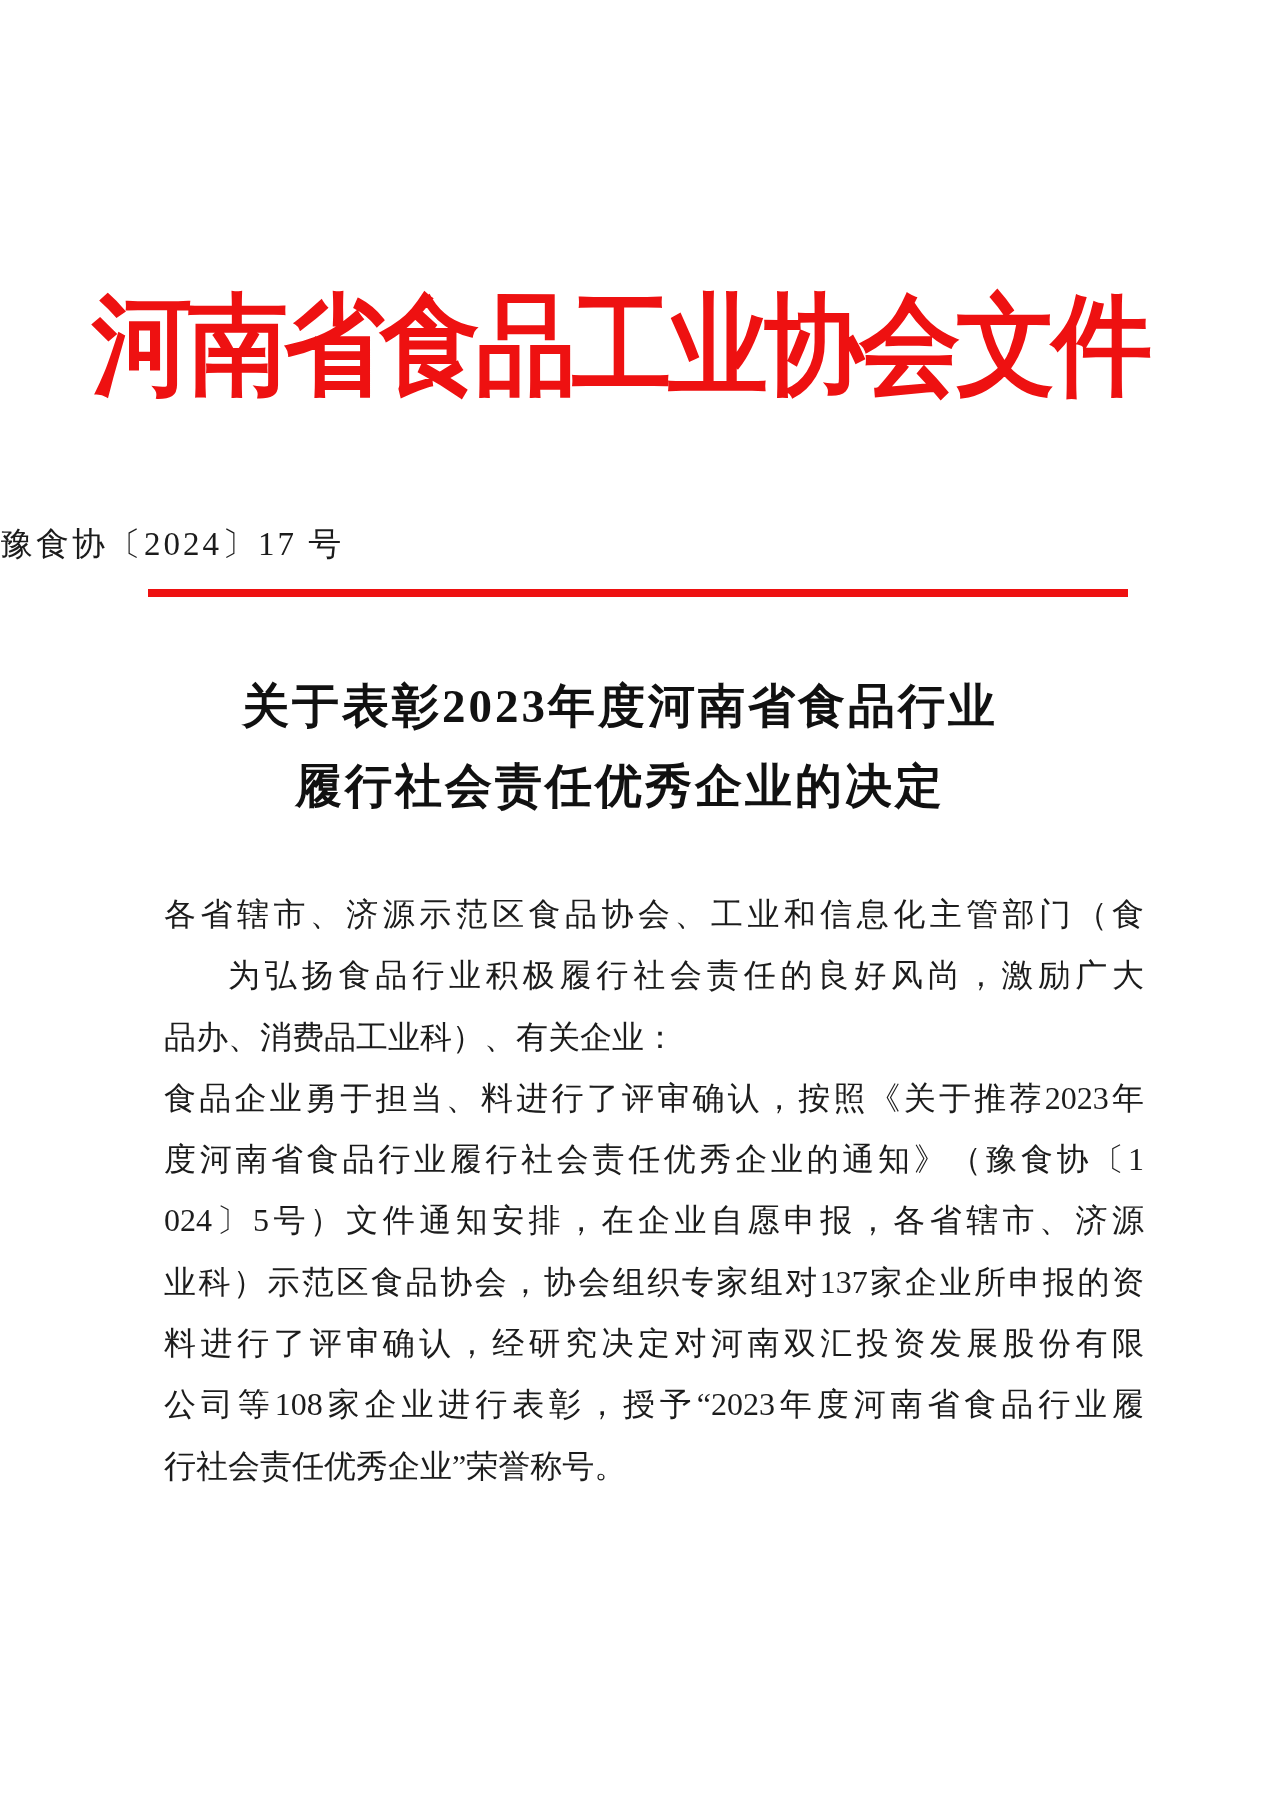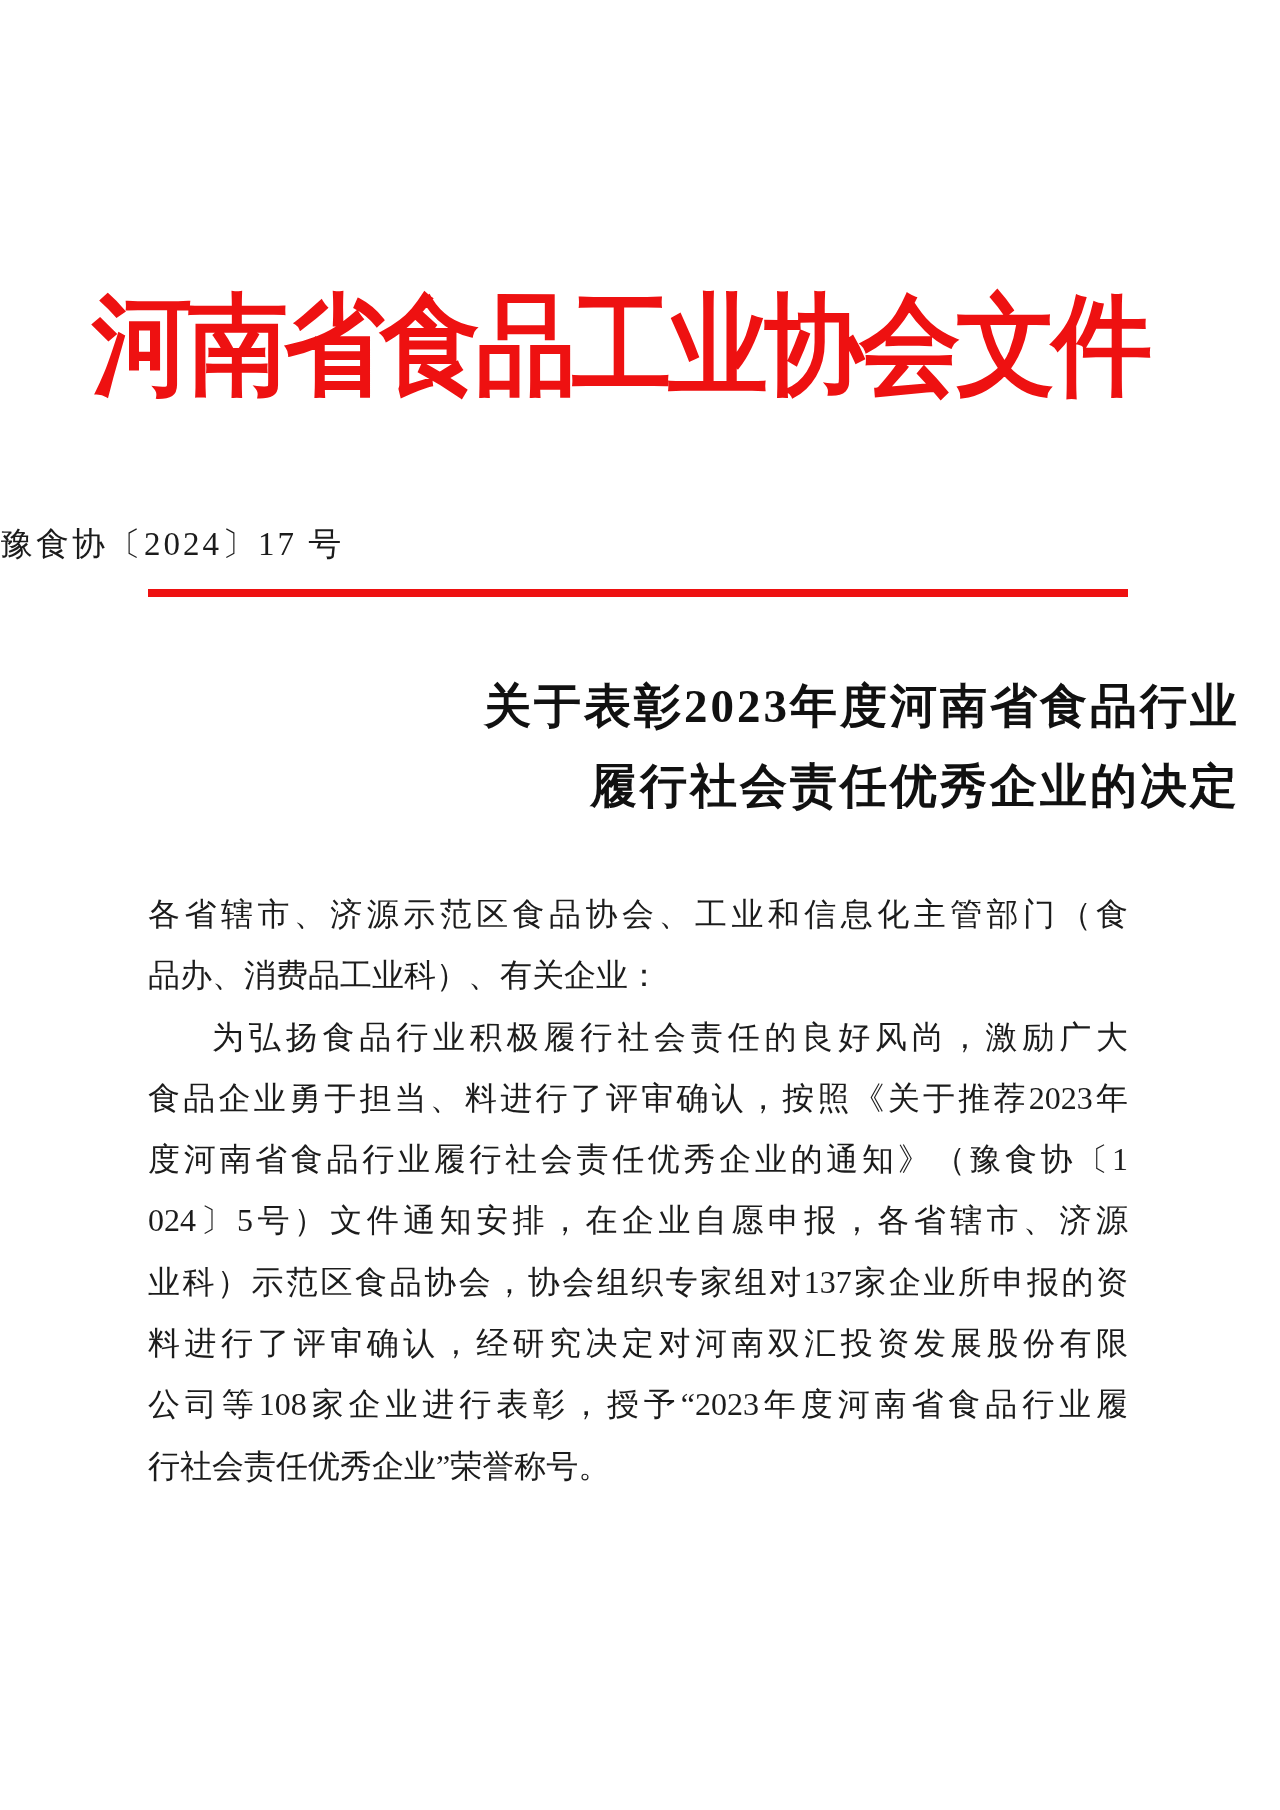--- a/index.html
+++ b/index.html
@@ -46,32 +46,32 @@
     width: 980px;
     height: 8px;
     background: var(--red);
   }
   .doc-title {
     position: absolute;
     top: 666px;
     left: 0;
     width: 100%;
     margin: 0;
-    text-align: right;
+    text-align: center;
     font-size: 47px;
     line-height: 80px;
     font-weight: bold;
     color: #111111;
     letter-spacing: 3px;
   }
   .doc-title .t-line { display: block; }
   .body-text {
     position: absolute;
     top: 884px;
-    left: 148px;
+    left: 164px;
     width: 980px;
     font-size: 32px;
     line-height: 61.3px;
     color: var(--ink);
   }
   .body-line {
     text-align: justify;
     text-align-last: justify;
   }
   .body-line.short { text-align-last: left; }
@@ -88,22 +88,22 @@
 
   <div class="red-rule"></div>
 
   <h1 class="doc-title">
     <span class="t-line">关于表彰2023年度河南省食品行业</span>
     <span class="t-line">履行社会责任优秀企业的决定</span>
   </h1>
 
   <div class="body-text">
     <div class="body-line">各省辖市、济源示范区食品协会、工业和信息化主管部门（食</div>
+    <div class="body-line indent">为弘扬食品行业积极履行社会责任的良好风尚，激励广大</div>
     <div class="body-line short">品办、消费品工业科）、有关企业：</div>
-    <div class="body-line indent">为弘扬食品行业积极履行社会责任的良好风尚，激励广大</div>
     <div class="body-line">食品企业勇于担当、料进行了评审确认，按照《关于推荐2023年</div>
     <div class="body-line">度河南省食品行业履行社会责任优秀企业的通知》（豫食协〔1</div>
     <div class="body-line">024〕5号）文件通知安排，在企业自愿申报，各省辖市、济源</div>
     <div class="body-line">业科）示范区食品协会，协会组织专家组对137家企业所申报的资</div>
     <div class="body-line">料进行了评审确认，经研究决定对河南双汇投资发展股份有限</div>
     <div class="body-line">公司等108家企业进行表彰，授予“2023年度河南省食品行业履</div>
     <div class="body-line short">行社会责任优秀企业”荣誉称号。</div>
   </div>
 
 </div>

